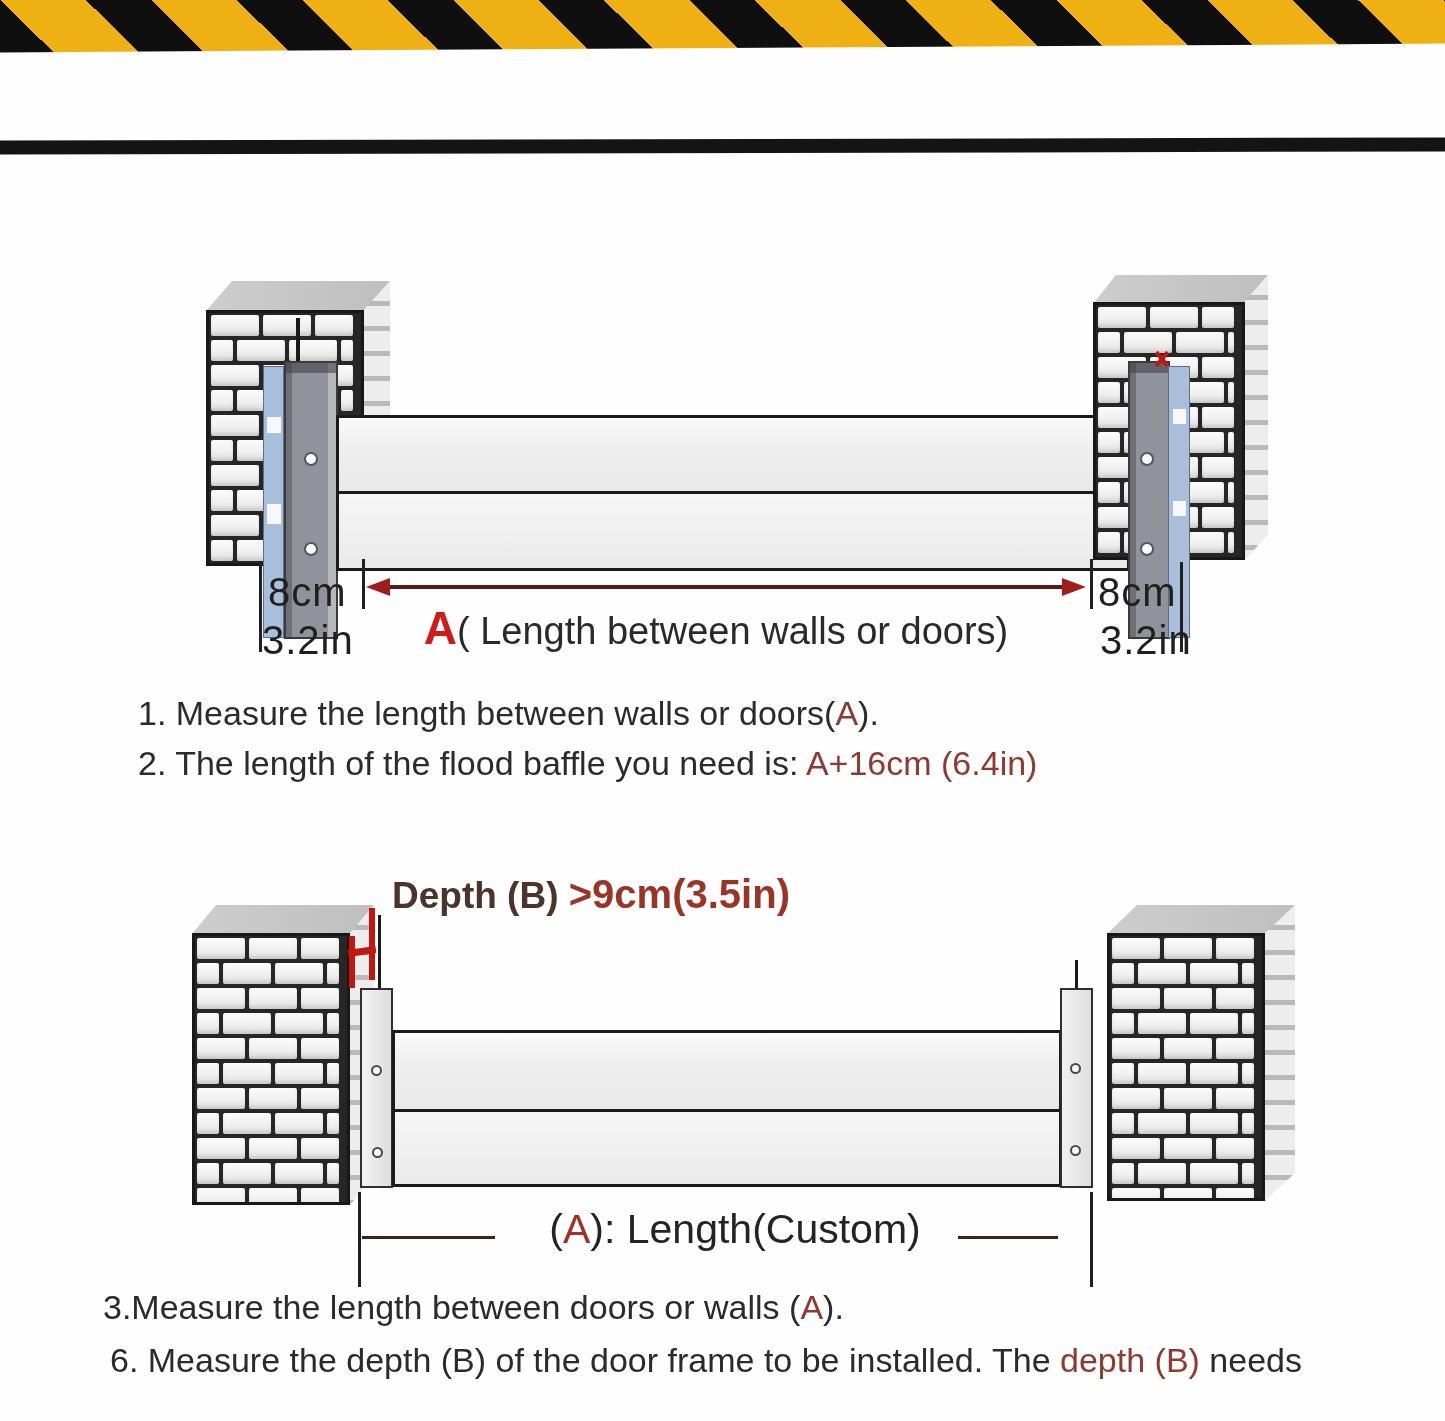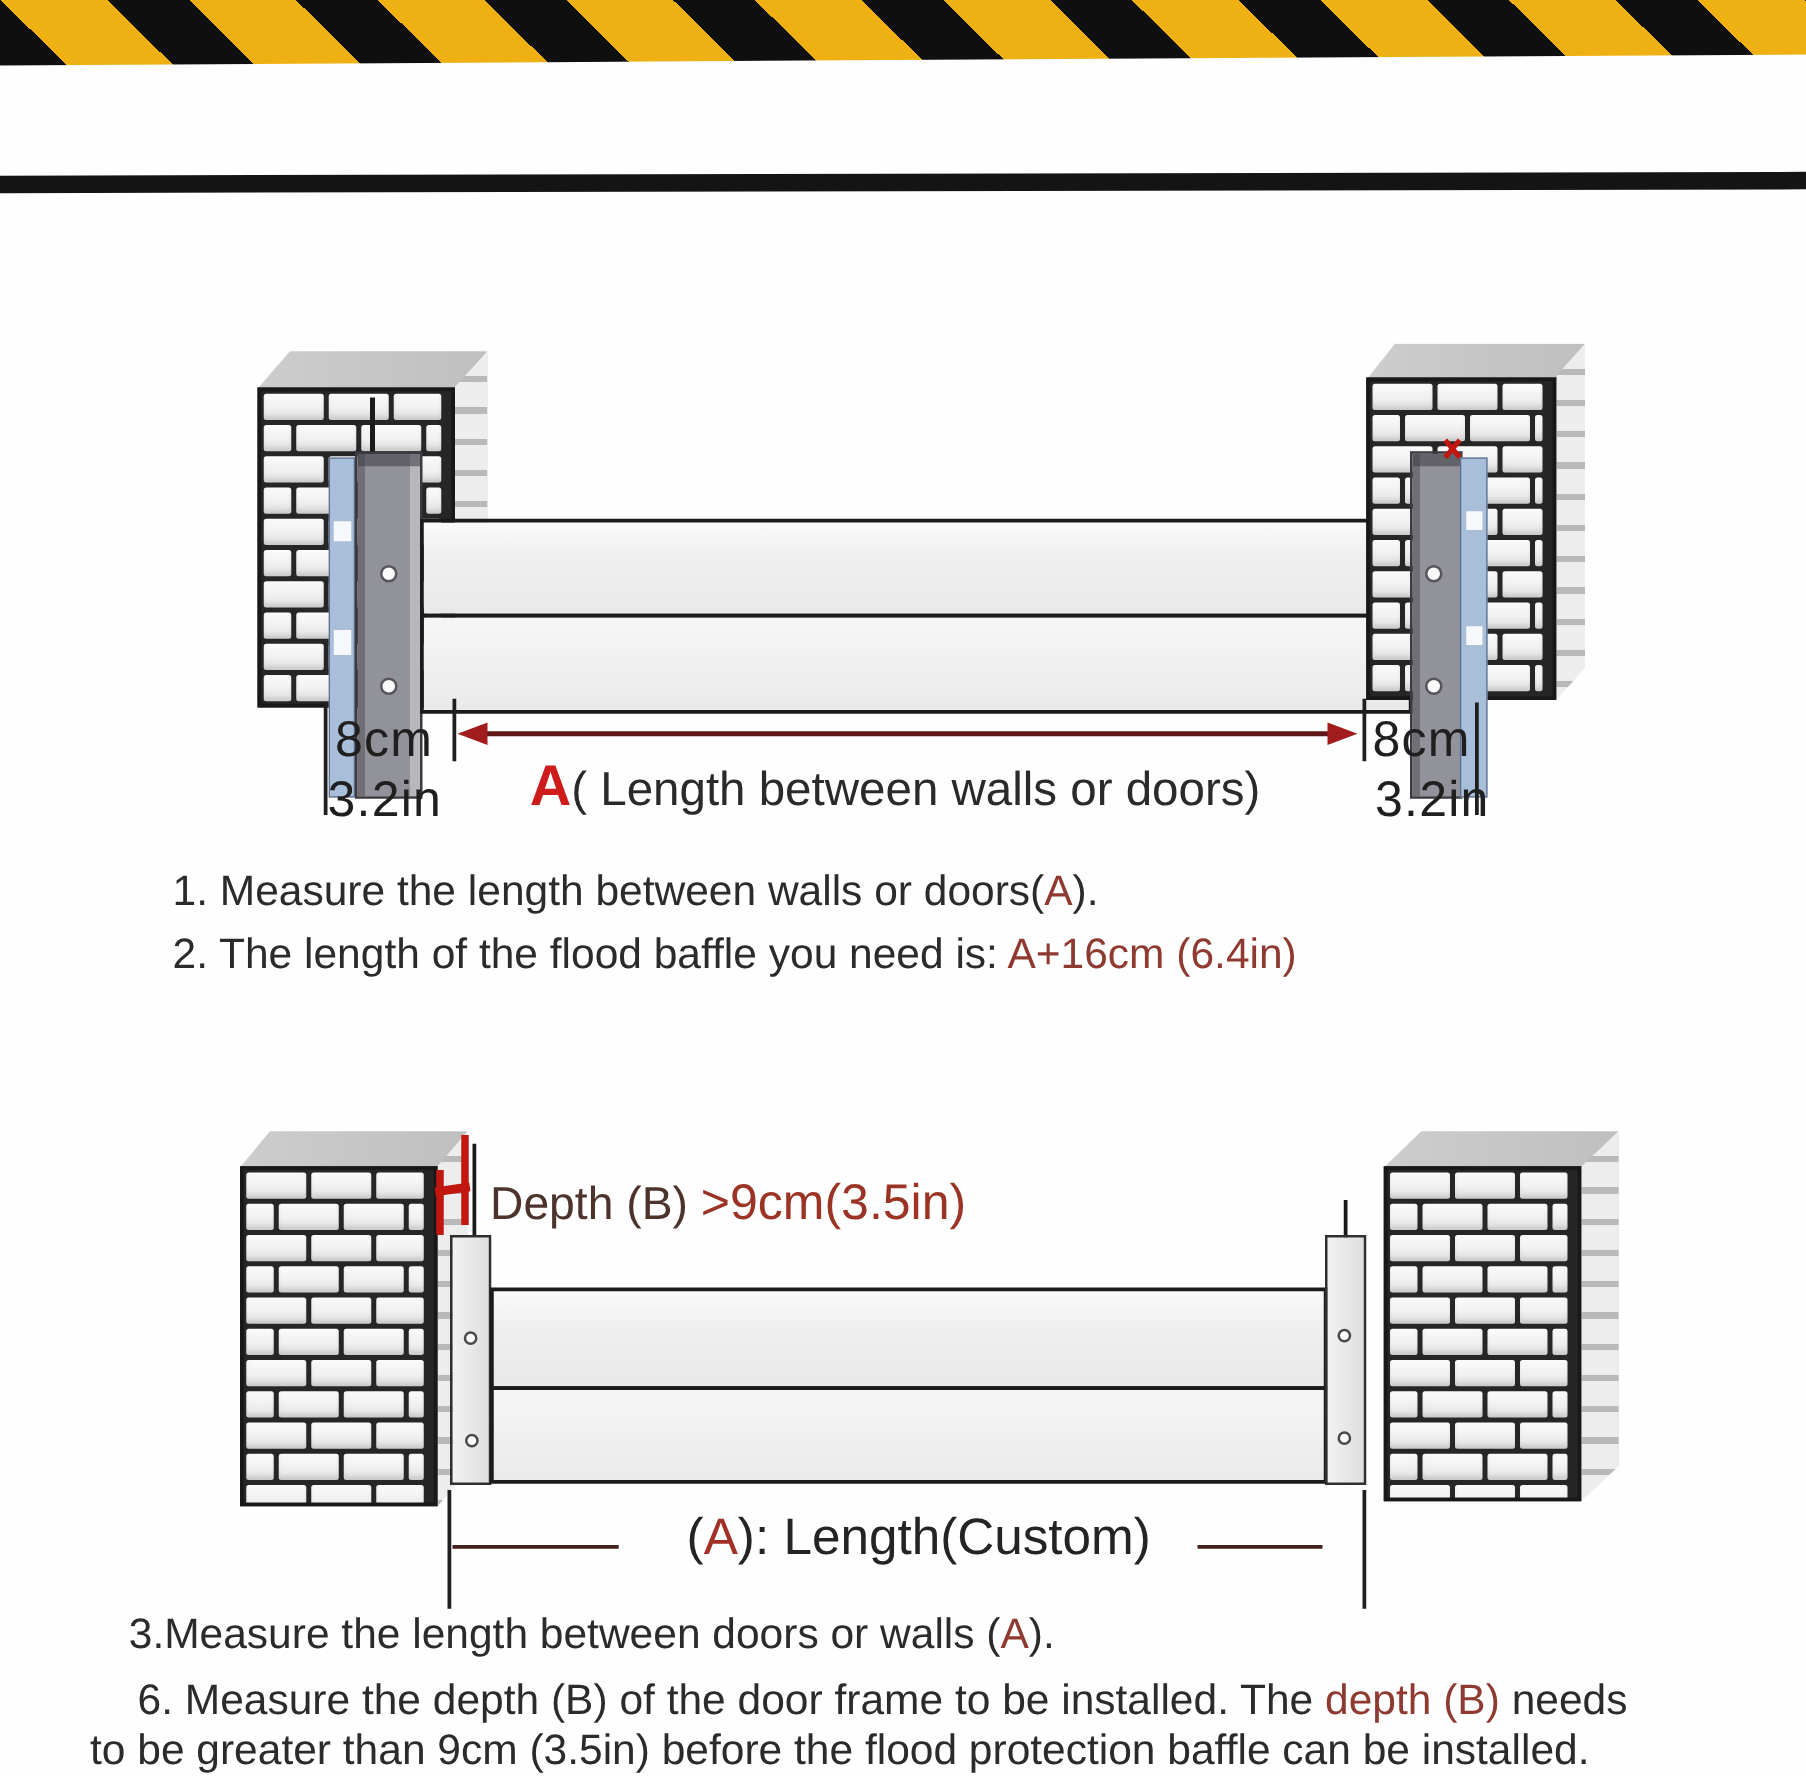--- a/index.html
+++ b/index.html
@@ -53,21 +53,21 @@
   .m-label{position:absolute;font-size:40px;color:#1f1f1f;letter-spacing:1px;white-space:nowrap;}
   .arrow-line{position:absolute;left:388px;top:585px;width:676px;height:4px;background:#5f1717;}
   .ah{position:absolute;width:0;height:0;border-top:9px solid transparent;border-bottom:9px solid transparent;}
   .ah-left{left:366px;top:578px;border-right:24px solid #a11d1d;}
   .ah-right{left:1062px;top:578px;border-left:24px solid #a11d1d;}
   .arrow-label{position:absolute;left:336px;top:601px;width:760px;text-align:center;
                font-size:38px;color:#2a2a2a;white-space:nowrap;}
   .a-red{color:#ce1c1c;font-weight:bold;font-size:46px;}
   .instr{position:absolute;font-size:34px;color:#2b2b2b;white-space:nowrap;}
   .dk-red{color:#8f3a30;}
-  .depth-label{position:absolute;left:392px;top:940px;font-size:37px;color:#4c342c;white-space:nowrap;}
+  .depth-label{position:absolute;left:392px;top:872px;font-size:37px;color:#4c342c;white-space:nowrap;font-weight:bold;}
   .depth-red{color:#9c3426;font-size:40px;}
   .hline{position:absolute;height:3px;background:#40221c;}
   .len-label{position:absolute;left:495px;top:1206px;width:480px;text-align:center;
              font-size:41px;color:#242424;white-space:nowrap;}
   .a-dark{color:#a33026;}
   .cross{position:absolute;background:#c2170e;}
 </style>
 </head>
 <body>
 
@@ -316,15 +316,14 @@
   </div>
   <div class="hline" style="left:958px;top:1236px;width:100px;"></div>
   <div class="tick" style="left:1090px;top:1192px;height:95px;"></div>
 
   <div class="instr" style="left:103px;top:1288px;">
     <span>3.Measure the length between doors or walls (</span><span class="dk-red">A</span><span>).</span>
   </div>
   <div class="instr" style="left:110px;top:1341px;">
     <span>6. Measure the depth (B) of the door frame to be installed. The </span><span class="dk-red">depth (B)</span><span> needs</span>
   </div>
-  <div class="instr" style="left:72px;top:1381px;">to be greater than 9cm (3.5in) before the flood protection baffle can be installed.</div>
 
 </div>
 
 </body></html>

